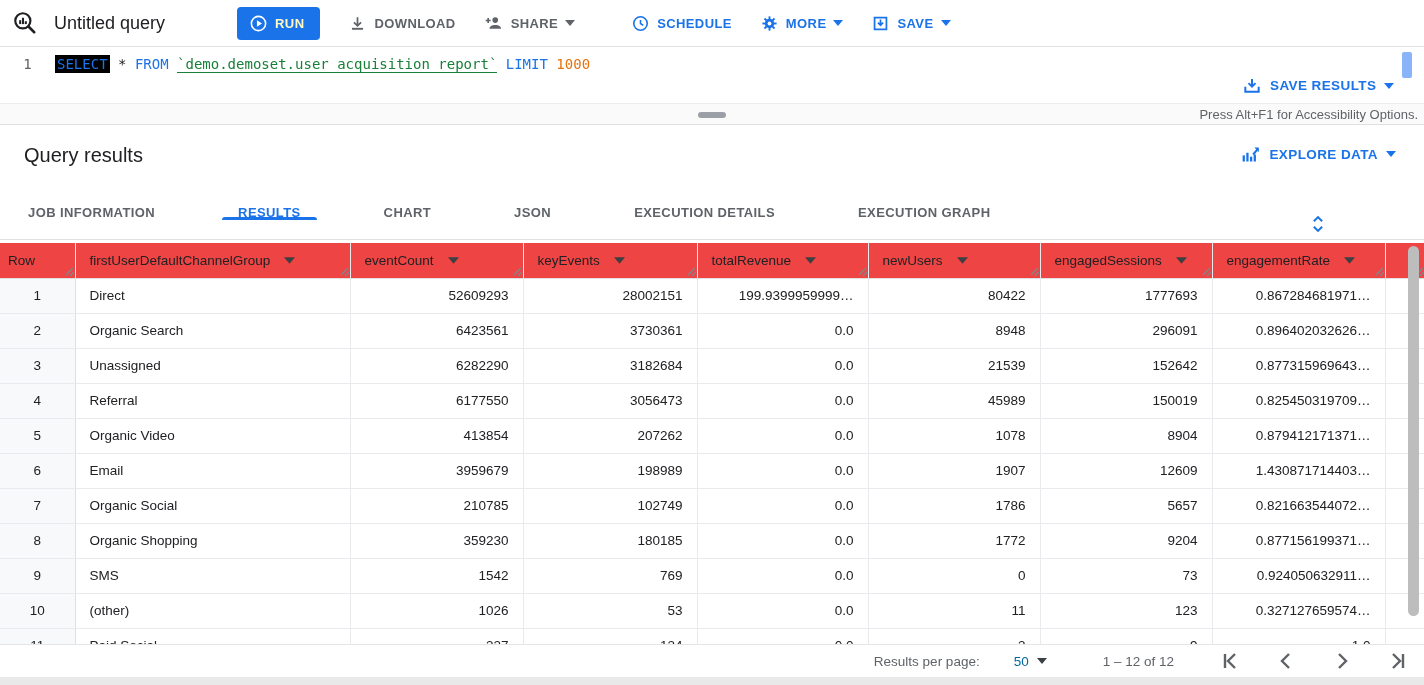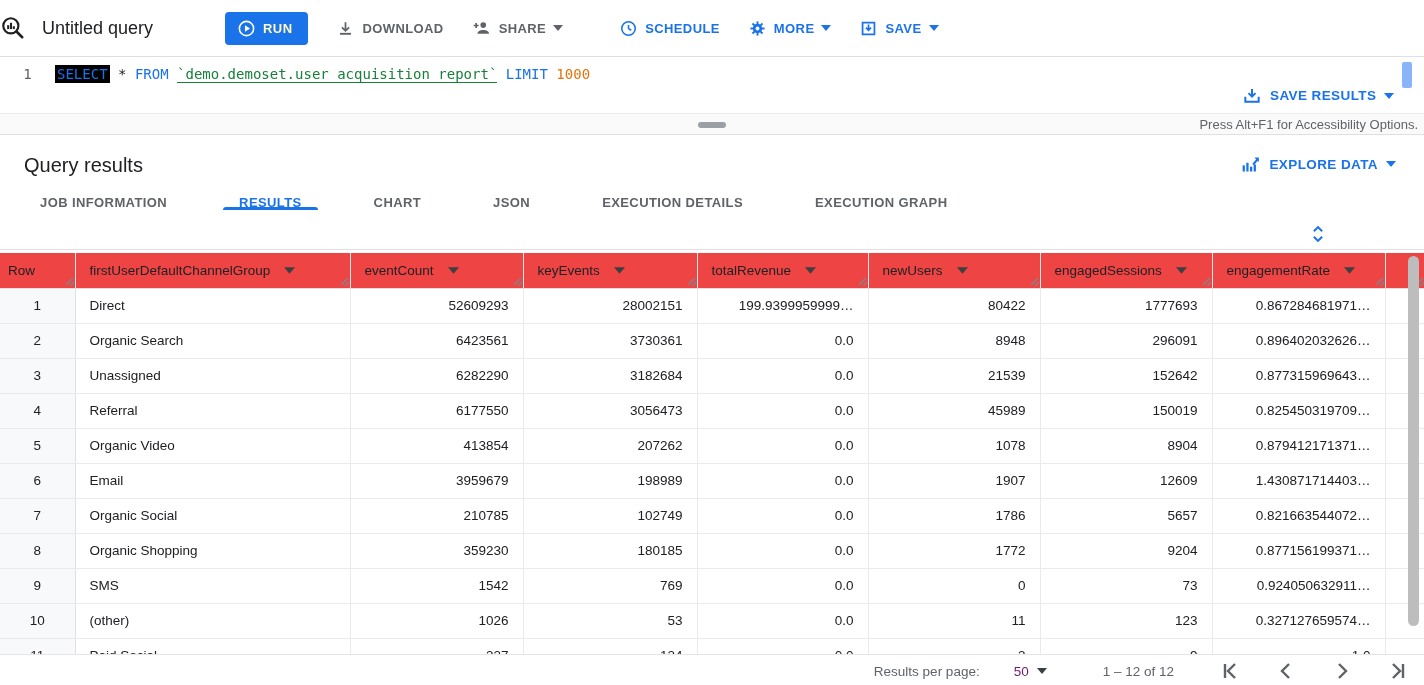--- a/index.html
+++ b/index.html
@@ -1,19 +1,19 @@
 <!DOCTYPE html>
 <html><head>
 <meta charset="utf-8">
 <style>
   * { margin:0; padding:0; box-sizing:border-box; }
   html,body { width:1424px; height:685px; background:#fff; font-family:"Liberation Sans", sans-serif; color:#202124; overflow:hidden; }
 
   
-  .toolbar { height:57px; display:flex; align-items:center; border-bottom:1px solid #e0e0e0; }
+  .toolbar { height:47px; display:flex; align-items:center; border-bottom:1px solid #e0e0e0; padding-left:12px; }
   .bq-icon { width:26px; height:26px; flex:0 0 auto; }
   .query-title { font-size:18px; margin-left:16px; color:#202124; white-space:nowrap; }
   .run-btn { margin-left:72px; background:#1a73e8; color:#fef9c3; border:none; border-radius:4px; height:33px; padding:0 16px 0 12px; display:flex; align-items:center; gap:7px; font-size:13px; font-weight:700; letter-spacing:.4px; cursor:pointer; }
   .tb-btn { display:flex; align-items:center; gap:7px; font-size:13px; font-weight:700; letter-spacing:.4px; background:none; border:none; cursor:pointer; margin-left:28px; white-space:nowrap; }
   .tb-gray { color:#5f6368; }
   .tb-blue { color:#1a73e8; }
   .tb-btn.sched { margin-left:56px; }
   .caret { width:10px; height:6px; }
 
   
@@ -32,21 +32,21 @@
   .drag-handle { position:absolute; left:50%; top:8px; transform:translateX(-50%); width:28px; height:6px; border-radius:3px; background:#9aa0a6; cursor:row-resize; }
 
   
   .results-header { height:60px; display:flex; align-items:center; padding:0 28px 0 24px; }
   .results-title { font-size:20px; color:#202124; flex:0 0 auto; }
   .rh-actions { margin-left:auto; display:flex; align-items:center; gap:48px;flex-direction:column; }
   .rh-btn { display:flex; align-items:center; gap:8px; color:#1a73e8; font-size:13.5px; font-weight:700; letter-spacing:.4px; background:none; border:none; cursor:pointer; white-space:nowrap; }
   .unfold-btn { background:none; border:none; cursor:pointer; color:#1a73e8; display:flex; align-items:center; }
 
   
-  .tabbar { height:55px; display:flex; align-items:flex-start; gap:40px; padding-left:24px; border-bottom:1px solid #e0e0e0; }
+  .tabbar { height:55px; display:flex; align-items:center; gap:51px; padding-left:12px; border-bottom:1px solid #e0e0e0; }
   .tab { display:flex; align-items:center; padding:0 16px; font-size:13px; font-weight:700; letter-spacing:.4px; color:#5f6368; position:relative; cursor:pointer; white-space:nowrap; }
   .tab.active { color:#1a73e8; }
   .tab.active::after { content:""; position:absolute; left:0; right:0; bottom:0; height:3px; background:#1a73e8; border-radius:3px 3px 0 0; }
 
   
   .table-wrap { height:404px; position:relative; overflow:hidden; padding-top:3px; }
   table { border-collapse:collapse; table-layout:fixed; width:1385px; font-size:13.5px; }
   th, td { height:35px; overflow:hidden; white-space:nowrap; }
   thead th { background:#ef4444; border-bottom:1px solid #e0e0e0; border-right:1px solid #e8eaed; font-weight:400; color:#202124; text-align:center; position:relative; padding:0 14px; }
   thead th .th-inner { display:flex; align-items:center; gap:14px; }
@@ -57,21 +57,21 @@
   tbody td { border-bottom:1px solid #e9eaed; border-right:1px solid #e8eaed; padding:0 14px; color:#202124; background:#fff; }
   tbody td.rownum { background:#f8f9fa; text-align:center; padding:0 4px; border-right:1px solid #e0e0e0; }
   tbody td.num { text-align:right; }
   tbody td.filler { border-right:none; }
   .v-scrollbar { position:absolute; top:6px; right:5px; width:11px; height:392px; }
   .v-scrollbar .thumb { width:11px; height:370px; background:#bdbdbd; border-radius:6px; }
 
   
   .table-footer { height:33px; border-top:1px solid #e5e5e5; display:flex; align-items:center; justify-content:flex-end; padding-right:14px; font-size:13.5px; color:#5f6368; background:#fff; }
   .rpp-label { margin-right:34px; }
-  .page-size { display:flex; align-items:center; gap:8px; color:#701a75; background:none; border:none; font-size:13.5px; cursor:pointer; margin-right:56px;justify-content:center; }
+  .page-size { display:flex; align-items:center; gap:8px; color:#0369a1; background:none; border:none; font-size:13.5px; cursor:pointer; margin-right:56px;justify-content:center; }
   .range-label { margin-right:44px; }
   .pager { display:flex; align-items:center; gap:32px; }
   .pager button { background:none; border:none; cursor:pointer; color:#5f6368; width:24px; height:24px; padding:0; display:flex; align-items:center; justify-content:center; }
 
   .h-scroll-strip { height:8px; background:#e9e9e9; width:100%; }
 
   svg { display:block; }
 </style>
 </head>
 <body>

